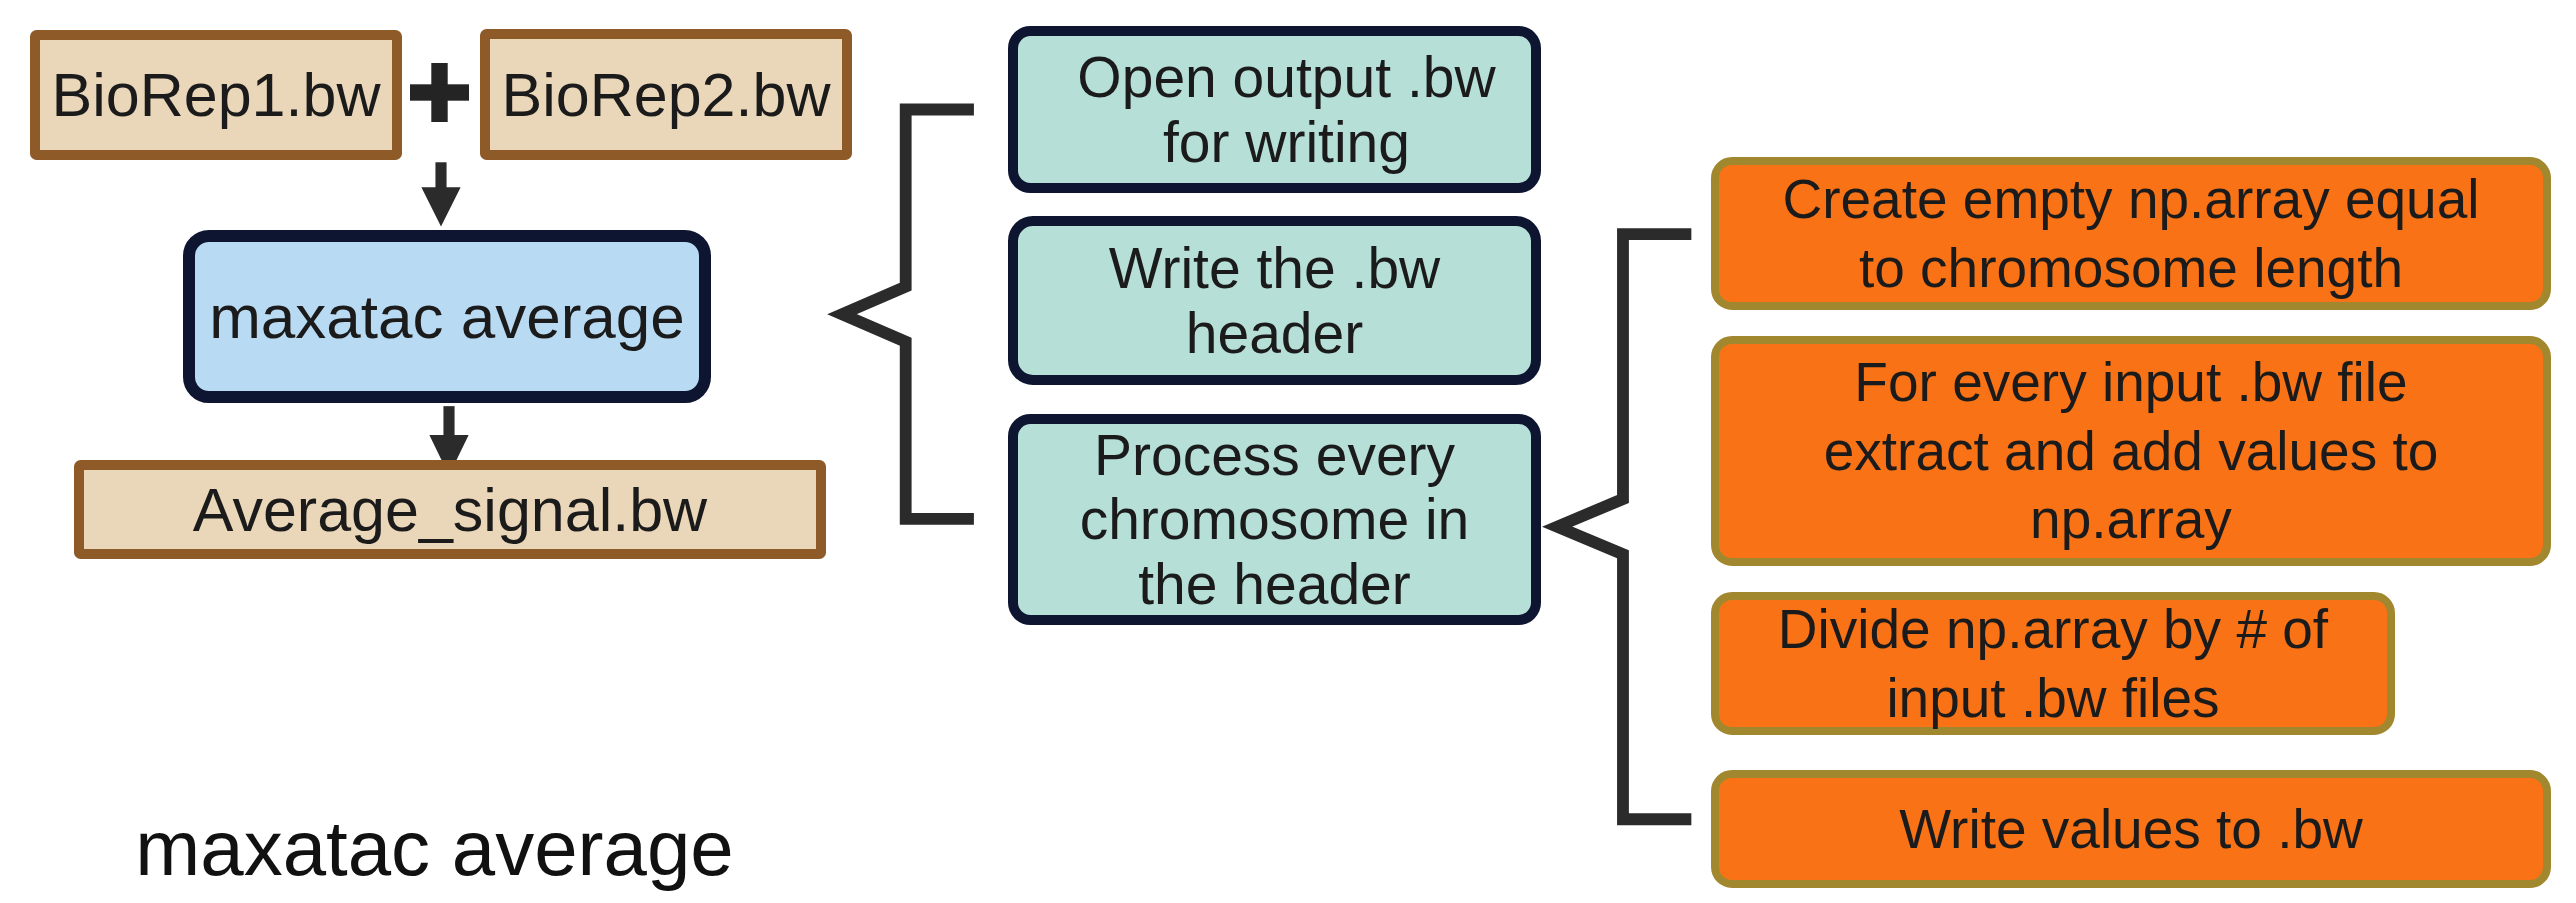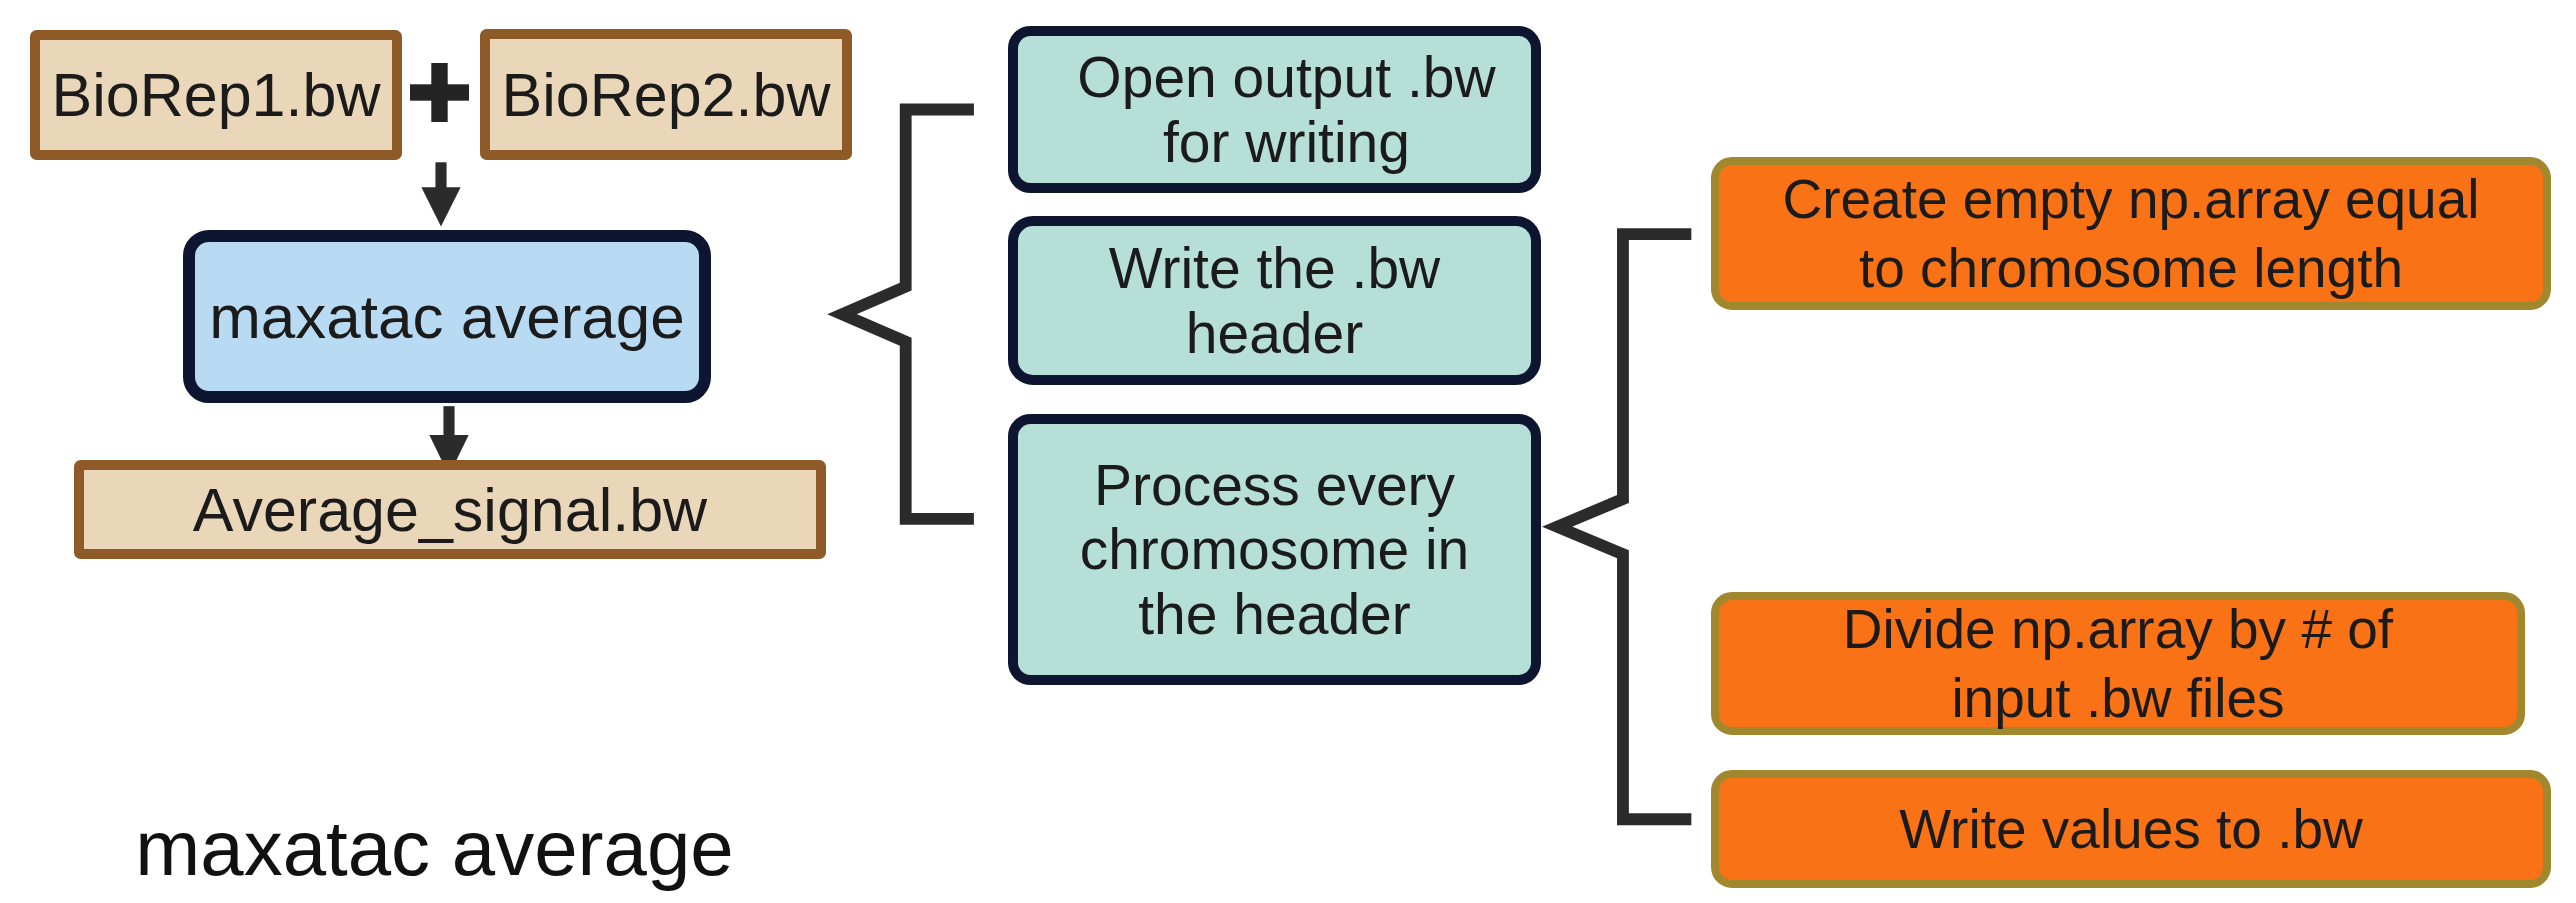--- a/index.html
+++ b/index.html
@@ -69,24 +69,24 @@
     position:absolute;
   }
 
   
   #biorep1        {left:30px;   top:30px;  width:372px;  height:130px;}
   #biorep2        {left:480px;  top:29px;  width:372px;  height:131px;}
   #tool           {left:183px;  top:230px; width:528px;  height:173px;}
   #output         {left:74px;  top:460px; width:752px; height:99px;}
   #step1          {left:1008px; top:26px;  width:533px;  height:167px;padding-left:24px;}
   #step2          {left:1008px; top:216px; width:533px;  height:169px;border-radius:25px;}
-  #step3          {left:1008px; top:414px; width:533px;  height:271px;}
+  #step3          {left:1008px; top:414px; width:533px;  height:211px;}
   #substep1       {left:1711px; top:157px; width:840px; height:153px;}
   #substep2       {left:1711px; top:336px; width:840px; height:230px;}
-  #substep3       {left:1711px; top:592px; width:814px; height:143px;}
+  #substep3       {left:1711px; top:592px; width:684px; height:143px;}
   #substep4       {left:1711px; top:760px;width:840px; height:118px;margin-top:10px;}
 </style>
 </head>
 <body>
 
 <div id="canvas">
 
   <div class="node tan" id="biorep1">
     <span>BioRep1.bw</span>
   </div>
@@ -137,20 +137,25 @@
   </div>
 
   <svg class="shape" style="left:1542px;top:217px;" width="158" height="618" viewBox="0 0 240 940">
     <path d="M227 26 H123 V429 L23 471 L123 513 V916 H227" fill="none" stroke="#2B2B2B" stroke-width="18" stroke-linejoin="miter" stroke-linecap="butt"></path>
   </svg>
 
   <div class="node yellow" id="substep1">
     <span>Create empty np.array equal
 to chromosome length</span>
   </div>
+  <div class="node yellow" id="substep2">
+    <span>For every input .bw file
+extract and add values to
+np.array</span>
+  </div>
   <div class="node yellow" id="substep3">
     <span>Divide np.array by # of
 input .bw files</span>
   </div>
   <div class="node yellow" id="substep4">
     <span>Write values to .bw</span>
   </div>
 
   <div class="caption">
     <span>maxatac average</span>

